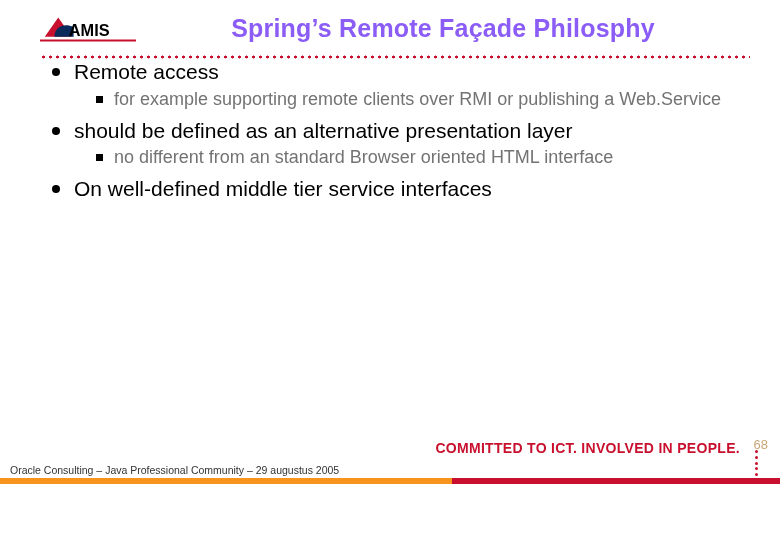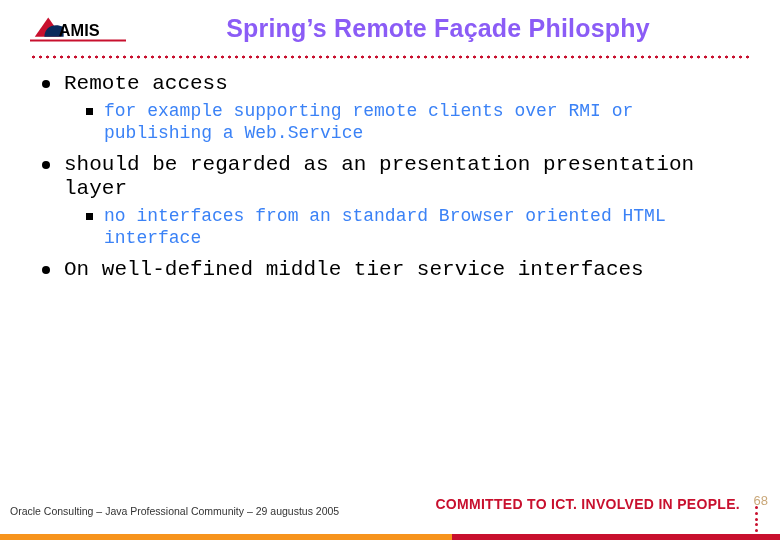--- a/index.html
+++ b/index.html
@@ -1,33 +1,33 @@
 <!DOCTYPE html>
 <html><head>
 <meta charset="utf-8">
 <style>
   * { box-sizing: border-box; margin: 0; padding: 0; }
   html, body { width: 780px; height: 540px; overflow: hidden; font-family: Arial, Helvetica, sans-serif; background: #fff; }
-  .slide { width: 780px; height: 540px; position: relative; padding: 12px 30px 0 30px; }
+  .slide { width: 780px; height: 484px; position: relative; padding: 12px 30px 0 40px; }
   .header { display: flex; align-items: flex-start; }
   .logo { width: 96px; height: 36px; display: flex; align-items: center; }
   .logo svg { width: 96px; height: 36px; }
   .title { flex: 1; text-align: center; color: #8b5cf6; font-size: 25px; font-weight: bold; padding-top: 2px; letter-spacing: 0.2px; }
   .dot-row { margin-top: 6px; width: 100%; height: 6px; background-image: radial-gradient(circle, #c8102e 1.4px, transparent 1.6px); background-size: 7px 6px; background-repeat: repeat-x; }
-  .content { margin-top: 12px; padding-left: 6px; font-family: Liberation Mono, monospace; }
+  .content { padding-left: 6px; }
   ul.lvl1 { list-style: none; }
   ul.lvl1 > li { position: relative; padding-left: 28px; font-size: 21px; color: #000; line-height: 1.18; margin-bottom: 6px; }
   ul.lvl1 > li::before { content: ""; position: absolute; left: 6px; top: 8px; width: 8px; height: 8px; background: #000; border-radius: 50%; }
   ul.lvl2 { list-style: none; margin-top: 4px; margin-bottom: 8px; }
-  ul.lvl2 > li { position: relative; padding-left: 40px; font-size: 18px; color: #3b82f6; line-height: 1.22; margin-bottom: 4px; }
+  ul.lvl2 > li { position: relative; padding-left: 40px; font-size: 18px; color: #737373; line-height: 1.22; margin-bottom: 4px; }
   ul.lvl2 > li::before { content: ""; position: absolute; left: 22px; top: 7px; width: 7px; height: 7px; background: #000; }
   .footer { position: absolute; left: 0; right: 0; bottom: 0; }
   .tagline { position: absolute; right: 40px; bottom: 28px; font-size: 14px; font-weight: bold; color: #c8102e; letter-spacing: 0.3px; }
   .pagenum { position: absolute; right: 12px; bottom: 32px; font-size: 13px; color: #c9a778; }
-  .footline { position: absolute; left: 10px; bottom: 23px; font-size: 10.5px; color: #333; }
+  .footline { position: absolute; left: 10px; bottom: 8px; font-size: 10.5px; color: #333; }
   .bar-orange { position: absolute; left: 0; bottom: 0; height: 6px; width: 58%; background: #f7941d; }
   .bar-red { position: absolute; left: 58%; bottom: 0; height: 6px; width: 42%; background: #c8102e; }
   .vdots { position: absolute; right: 22px; bottom: 8px; width: 3px; height: 26px; display: flex; flex-direction: column; justify-content: space-between; }
   .vdots span { width: 3px; height: 3px; background: #c8102e; border-radius: 50%; }
 </style>
 </head>
 <body>
 
 <div class="slide">
   <div class="header">
@@ -45,23 +45,23 @@
 
   <div class="content">
     <ul class="lvl1">
       <li>
         <span>Remote access</span>
         <ul class="lvl2">
           <li>for example supporting remote clients over RMI or publishing a Web.Service</li>
         </ul>
       </li>
       <li>
-        <span>should be regarded as an presentation presentation layer</span>
+        <span>should be defined as an alternative presentation layer</span>
         <ul class="lvl2">
-          <li>no interfaces from an standard Browser oriented HTML interface</li>
+          <li>no different from an standard Browser oriented HTML interface</li>
         </ul>
       </li>
       <li>
         <span>On well-defined middle tier service interfaces</span>
       </li>
     </ul>
   </div>
 
   <div class="footer">
     <div class="tagline">COMMITTED TO ICT. INVOLVED IN PEOPLE.</div>

